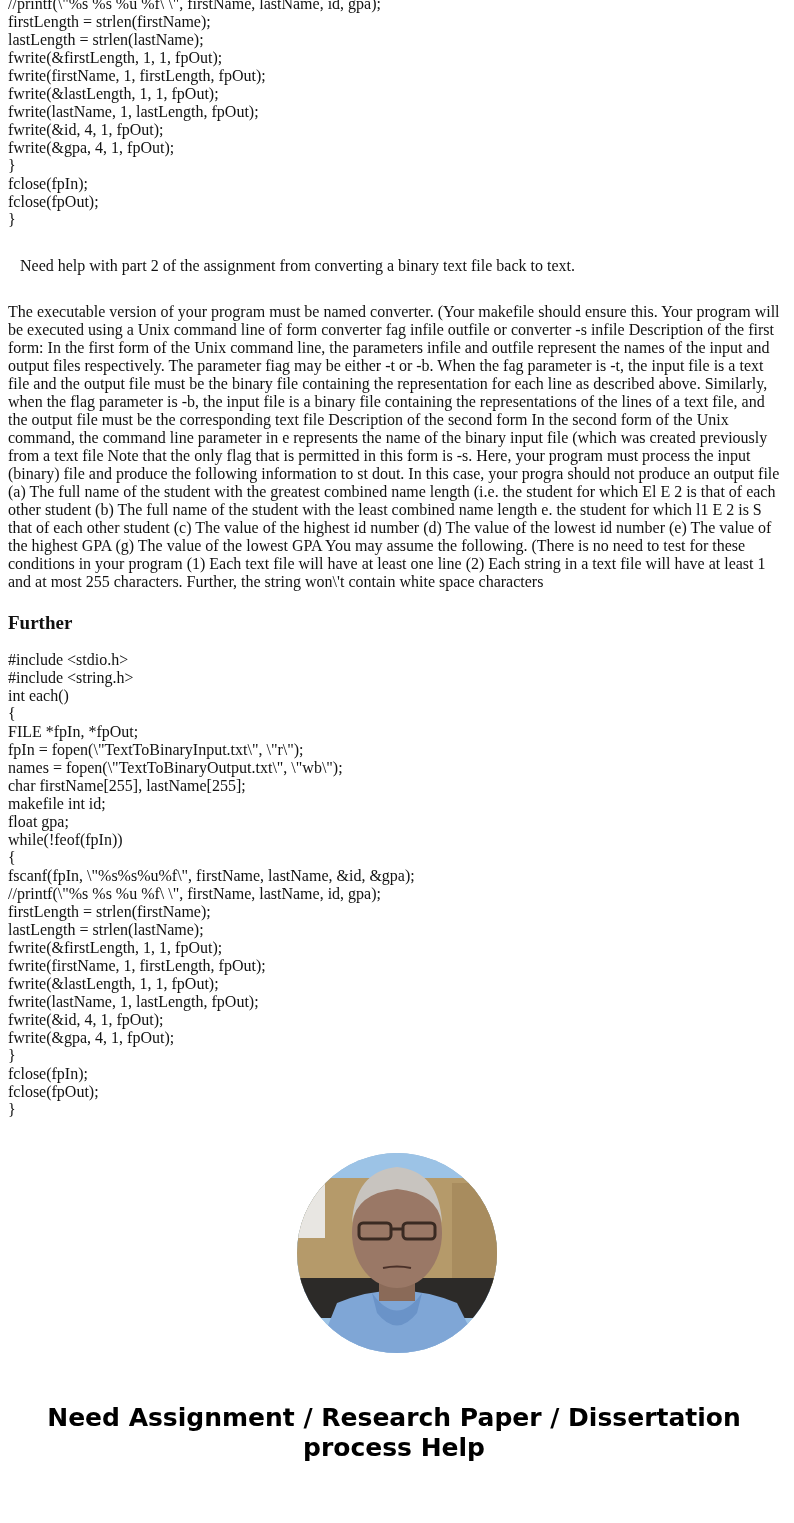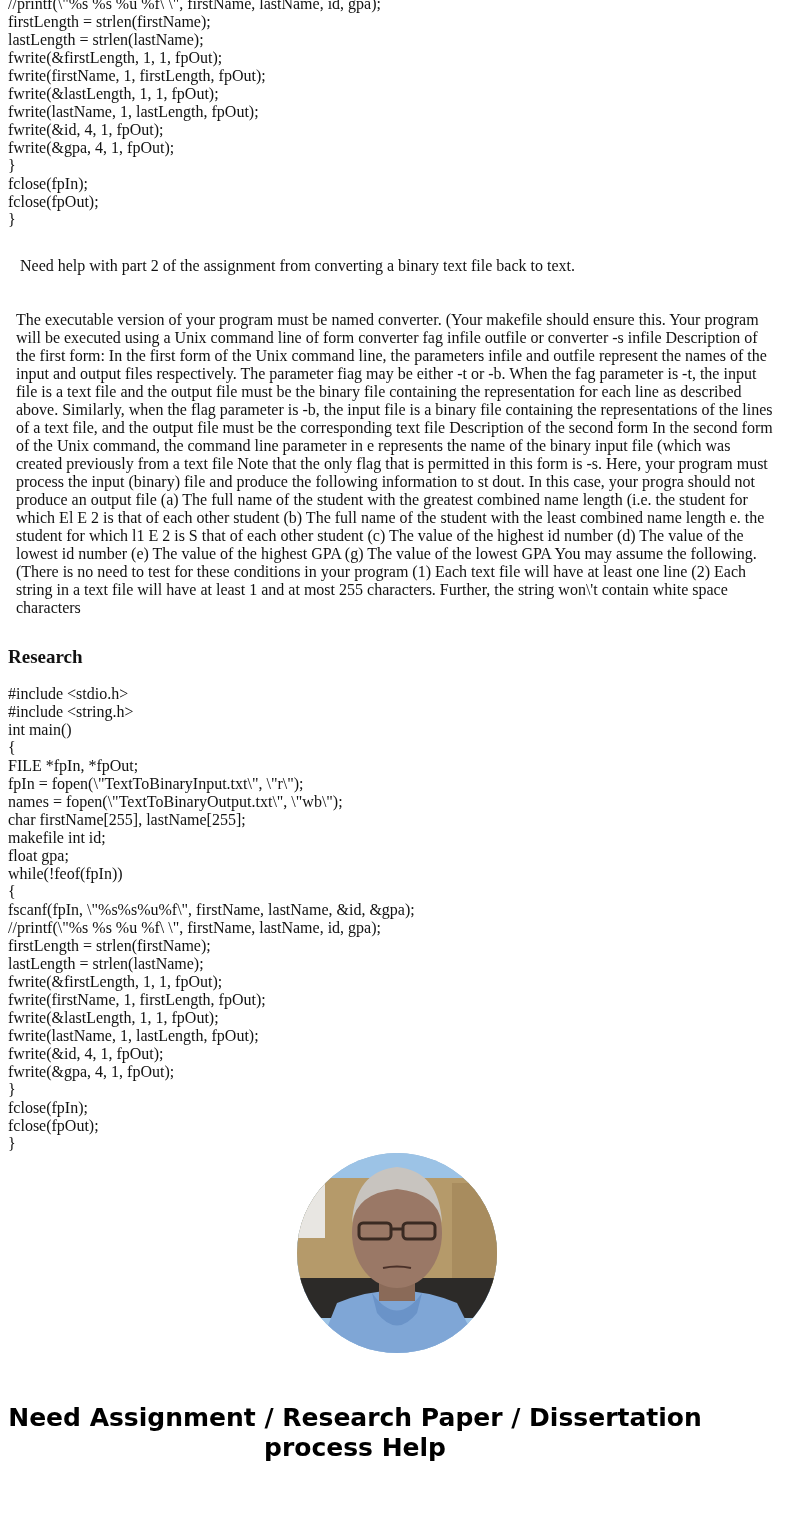--- a/index.html
+++ b/index.html
@@ -10,21 +10,21 @@
     position: relative;
     font-family: "Liberation Serif", serif;
     font-size: 16px;
     line-height: 18px;
     color: #111111;
   }
   .page { position: absolute; left: 8px; top: -5px; width: 778px; }
   .code-line { white-space: pre; height: 18px; }
   .para { margin: 12px; }
   .gap { height: 16px; }
-  .question-para { margin: 8px; }
+  .question-para { margin: 0; }
   h3.solution {
     font-family: "Liberation Serif", serif;
     font-size: 19px;
     font-weight: bold;
     margin: 0;
     line-height: 22px;
   }
   .avatar-wrap {
     position: absolute;
     left: 297px;
@@ -39,20 +39,21 @@
     position: absolute;
     left: 0;
     top: 1403px;
     width: 710px;
     text-align: center;
     font-family: "DejaVu Sans", sans-serif;
     font-weight: bold;
     font-size: 25px;
     line-height: 30px;
     color: #000000;
+    padding-left: 39px;
   }
   .footer div { white-space: nowrap; }
 </style>
 </head>
 <body>
 
 <div class="page">
 
   <div>
     <div class="code-line">//printf(\"%s %s %u %f\ \", firstName, lastName, id, gpa);</div>
@@ -69,27 +70,27 @@
     <div class="code-line">fclose(fpOut);</div>
     <div class="code-line">}</div>
   </div>
 
   <div class="gap"></div>
   <p class="para">Need help with part 2 of the assignment from converting a binary text file back to text.</p>
   <div class="gap"></div>
   <p class="question-para">The executable version of your program must be named converter. (Your makefile should ensure this. Your program will be executed using a Unix command line of form converter fag infile outfile or converter -s infile Description of the first form: In the first form of the Unix command line, the parameters infile and outfile represent the names of the input and output files respectively. The parameter fiag may be either -t or -b. When the fag parameter is -t, the input file is a text file and the output file must be the binary file containing the representation for each line as described above. Similarly, when the flag parameter is -b, the input file is a binary file containing the representations of the lines of a text file, and the output file must be the corresponding text file Description of the second form In the second form of the Unix command, the command line parameter in e represents the name of the binary input file (which was created previously from a text file Note that the only flag that is permitted in this form is -s. Here, your program must process the input (binary) file and produce the following information to st dout. In this case, your progra should not produce an output file (a) The full name of the student with the greatest combined name length (i.e. the student for which El E 2 is that of each other student (b) The full name of the student with the least combined name length e. the student for which l1 E 2 is S that of each other student (c) The value of the highest id number (d) The value of the lowest id number (e) The value of the highest GPA (g) The value of the lowest GPA You may assume the following. (There is no need to test for these conditions in your program (1) Each text file will have at least one line (2) Each string in a text file will have at least 1 and at most 255 characters. Further, the string won\'t contain white space characters</p>
 
   <div style="height:21px"></div>
-  <h3 class="solution">Research</h3>
+  <h3 class="solution">Further</h3>
   <div style="height:17px"></div>
 
   <div>
     <div class="code-line">#include &lt;stdio.h&gt;</div>
     <div class="code-line">#include &lt;string.h&gt;</div>
-    <div class="code-line">int main()</div>
+    <div class="code-line">int each()</div>
     <div class="code-line">{</div>
     <div class="code-line">FILE *fpIn, *fpOut;</div>
     <div class="code-line">fpIn = fopen(\"TextToBinaryInput.txt\", \"r\");</div>
     <div class="code-line">names = fopen(\"TextToBinaryOutput.txt\", \"wb\");</div>
     <div class="code-line">char firstName[255], lastName[255];</div>
     <div class="code-line">makefile int id;</div>
     <div class="code-line">float gpa;</div>
     <div class="code-line">while(!feof(fpIn))</div>
     <div class="code-line">{</div>
     <div class="code-line">fscanf(fpIn, \"%s%s%u%f\", firstName, lastName, &amp;id, &amp;gpa);</div>

